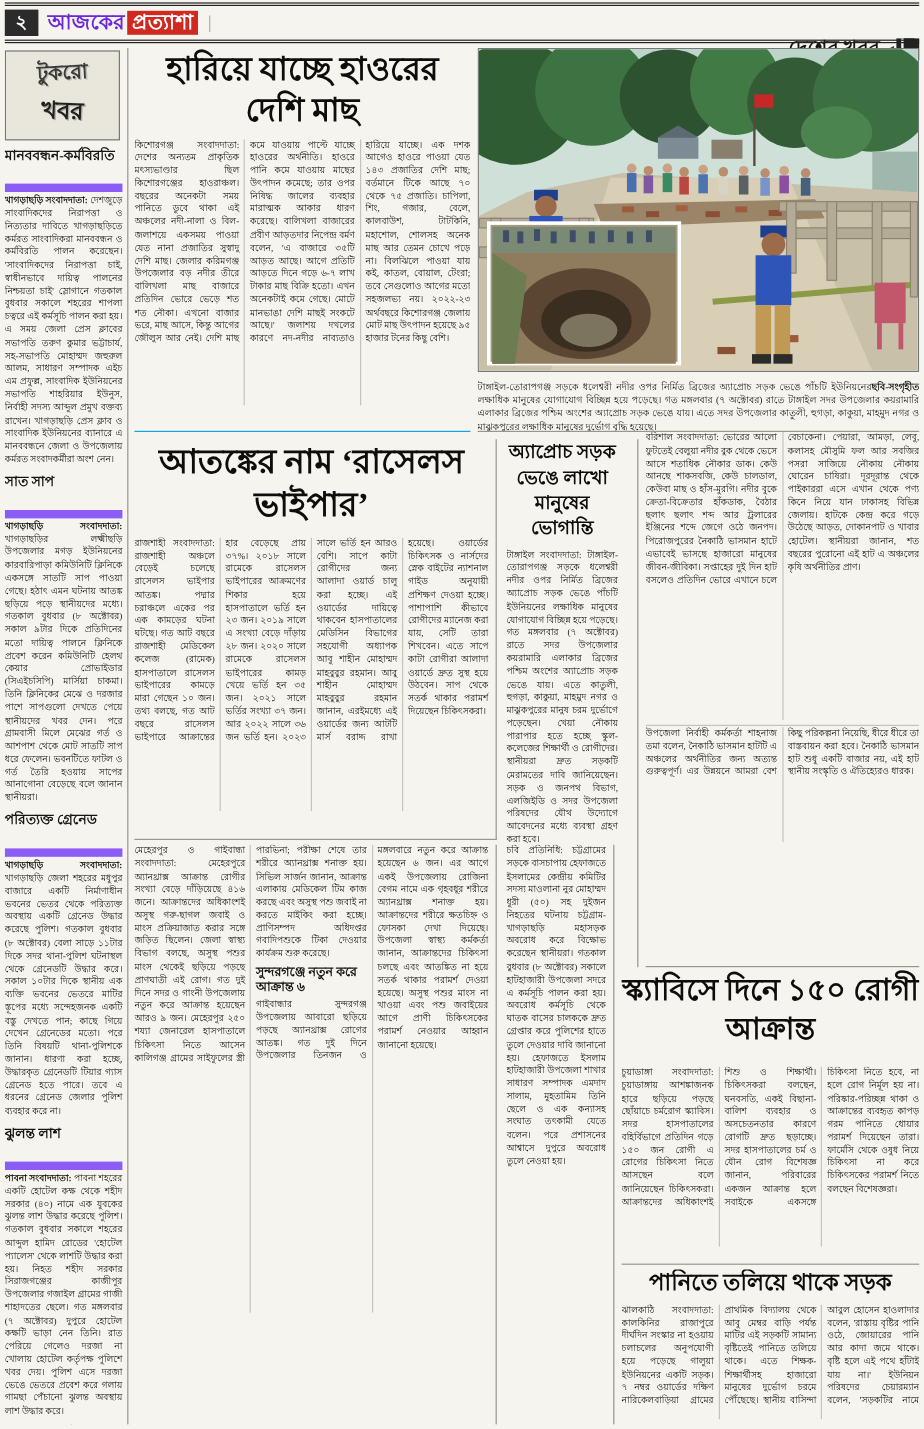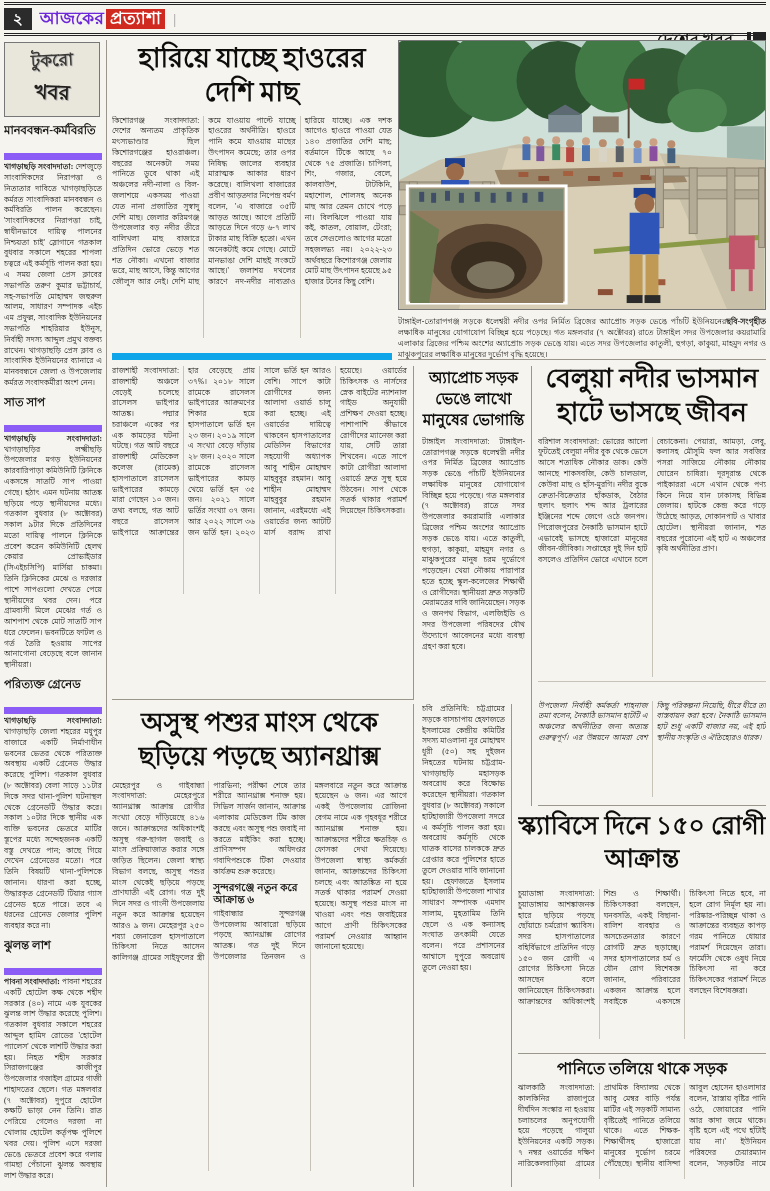--- a/index.html
+++ b/index.html
@@ -33,57 +33,57 @@
   .rail-item h3{margin:7px 0 2px;font-size:11.5px;line-height:1.15;border-bottom:7px solid #8b5cf6;padding-bottom:16px;}
   .rail-item p{margin:0;font-size:7.6px;line-height:1.42;text-align:justify;}
   .rail-item .by{font-weight:bold;}
   
   .art{position:absolute;box-sizing:border-box;overflow:hidden;}
   .art h1,.art h2{font-weight:bold;text-align:center;margin:0;color:#0e0d0c;}
   .body{font-size:7.6px;line-height:1.42;text-align:justify;column-gap:9px;column-rule:1px solid #c7c3b8;overflow:hidden;}
   .by{font-weight:normal;}
   .subhead{font-weight:bold;font-size:10.5px;text-align:left;margin:4px 0 2px;line-height:1.2;}
   
-  .fish{left:112px;top:40px;width:280px;height:320px;border-bottom:7px solid #0ea5e9;}
+  .fish{left:112px;top:40px;width:280px;height:320px;border-bottom:1px solid #0ea5e9;}
   .fish h1{font-size:27px;line-height:1.25;margin:2px 6px 6px;}
   .fish .body{column-count:3;height:222px;}
   
   .photoblk{left:398px;top:40px;width:368px;height:320px;border-bottom:1px solid #9a968c;}
   .photo{width:368px;height:270px;border:1px solid #777;box-sizing:border-box;background:#cfe0d8;}
   .caption{font-size:7.8px;line-height:1.4;text-align:justify;margin-top:3px;}
   .caption .credit{font-weight:bold;float:right;}
   
   .viper{left:112px;top:366px;width:302px;height:334px;border-right:1px solid #9a968c;
     border-bottom:1px solid #9a968c;padding-right:6px;}
   .viper h1{font-size:28px;line-height:1.3;margin:2px 0 7px;}
   .viper .body{column-count:4;height:228px;}
   
-  .approach{left:420px;top:366px;width:112px;height:440px;border-right:1px solid #9a968c;padding:0 6px 0 2px;}
+  .approach{left:420px;top:366px;width:112px;height:440px;border-right:1px solid #9a968c;padding:0 16px 0 2px;}
   .approach h2{font-size:15.5px;line-height:1.35;margin:2px 0 6px;}
   .approach .body{column-count:1;height:352px;}
   
   .beluya{left:538px;top:360px;width:228px;height:446px;border-bottom:1px solid #9a968c;}
   .beluya h1{font-size:26px;line-height:1.3;margin:2px 0 7px;}
   .beluya .body{column-count:2;height:240px;}
-  .beluya .body2{column-count:2;height:96px;border-top:1px solid #c7c3b8;padding-top:19px;margin-top:4px;font-style:italic;}
+  .beluya .body2{column-count:2;height:96px;border-top:1px solid #c7c3b8;padding-top:1px;margin-top:4px;}
   
   .anthrax{left:112px;top:704px;width:302px;height:483px;border-right:1px solid #9a968c;padding-right:6px;}
   .anthrax h1{font-size:26px;line-height:1.3;margin:2px 0 7px;}
   .anthrax .body{column-count:3;height:390px;}
   
   .bus{left:420px;top:704px;width:92px;height:483px;border-right:1px solid #9a968c;padding:0 6px 0 2px;}
   .bus h2{font-size:14px;line-height:1.35;margin:2px 0 6px;}
   .bus .body{column-count:1;height:398px;}
   
   .scabies{left:518px;top:808px;width:248px;height:246px;border-bottom:1px solid #9a968c;}
   .scabies h1{font-size:25px;line-height:1.3;margin:2px 0 14px;}
   .scabies .body{column-count:3;height:150px;}
   
   .road{left:518px;top:1058px;width:248px;height:129px;}
-  .road h1{font-size:16px;line-height:1.2;margin:1px 0 5px;}
+  .road h1{font-size:19px;line-height:1.2;margin:1px 0 5px;}
   .road .body{column-count:3;height:96px;}
 </style>
 </head>
 <body>
 
 <div id="sheet">
 
   <div class="toprule"></div>
 
   <div class="header">
@@ -263,36 +263,35 @@
         <path d="M11 171 L40 190 L30 264 L11 264 Z" fill="#6d7d52"></path>
       </g>
     </svg>
     <div class="caption">
       <span class="credit">ছবি-সংগৃহীত</span>
       <span>টাঙ্গাইল-তোরাপগঞ্জ সড়কে ধলেশ্বরী নদীর ওপর নির্মিত ব্রিজের অ্যাপ্রোচ সড়ক ভেঙে পাঁচটি ইউনিয়নের লক্ষাধিক মানুষের যোগাযোগ বিচ্ছিন্ন হয়ে পড়েছে। গত মঙ্গলবার (৭ অক্টোবর) রাতে টাঙ্গাইল সদর উপজেলার কয়রামারি এলাকার ব্রিজের পশ্চিম অংশের অ্যাপ্রোচ সড়ক ভেঙে যায়। এতে সদর উপজেলার কাতুলী, হুগড়া, কাকুয়া, মাহমুদ নগর ও মাঝুকপুরের লক্ষাধিক মানুষের দুর্ভোগ বৃদ্ধি হয়েছে।</span>
     </div>
   </div>
 
   <div class="art viper">
+    <h1>আতঙ্কের নাম ‘রাসেলস ভাইপার’</h1>
     <div class="body"><span class="by">রাজশাহী সংবাদদাতা:</span> <span>রাজশাহী অঞ্চলে বেড়েই চলেছে রাসেলস ভাইপার আতঙ্ক। পদ্মার চরাঞ্চলে একের পর এক কামড়ের ঘটনা ঘটছে। গত আট বছরে রাজশাহী মেডিকেল কলেজ (রামেক) হাসপাতালে রাসেলস ভাইপারের কামড়ে মারা গেছেন ১০ জন। তথ্য বলছে, গত আট বছরে রাসেলস ভাইপারে আক্রান্তের হার বেড়েছে প্রায় ৩৭%। ২০১৮ সালে রামেকে রাসেলস ভাইপারের আক্রমণের শিকার হয়ে হাসপাতালে ভর্তি হন ২৩ জন। ২০১৯ সালে এ সংখ্যা বেড়ে দাঁড়ায় ২৮ জন। ২০২০ সালে রামেকে রাসেলস ভাইপারের কামড় খেয়ে ভর্তি হন ৩৫ জন। ২০২১ সালে ভর্তির সংখ্যা ৩৭ জন। আর ২০২২ সালে ৩৬ জন ভর্তি হন। ২০২৩ সালে ভর্তি হন আরও বেশি। সাপে কাটা রোগীদের জন্য আলাদা ওয়ার্ড চালু করা হচ্ছে। এই ওয়ার্ডের দায়িত্বে থাকবেন হাসপাতালের মেডিসিন বিভাগের সহযোগী অধ্যাপক আবু শাহীন মোহাম্মদ মাহবুবুর রহমান। আবু শাহীন মোহাম্মদ মাহবুবুর রহমান জানান, এরইমধ্যে এই ওয়ার্ডের জন্য আটটি মার্স বরাদ্দ রাখা হয়েছে। ওয়ার্ডের চিকিৎসক ও নার্সদের স্নেক বাইটের ন্যাশনাল গাইড অনুযায়ী প্রশিক্ষণ দেওয়া হচ্ছে। পাশাপাশি কীভাবে রোগীদের ম্যানেজ করা যায়, সেটি তারা শিখবেন। এতে সাপে কাটা রোগীরা আলাদা ওয়ার্ডে দ্রুত সুস্থ হয়ে উঠবেন। সাপ থেকে সতর্ক থাকার পরামর্শ দিয়েছেন চিকিৎসকরা।</span></div>
   </div>
 
   <div class="art approach">
     <h2>অ্যাপ্রোচ সড়ক ভেঙে লাখো মানুষের ভোগান্তি</h2>
     <div class="body"><span class="by">টাঙ্গাইল সংবাদদাতা:</span> <span>টাঙ্গাইল-তোরাপগঞ্জ সড়কে ধলেশ্বরী নদীর ওপর নির্মিত ব্রিজের অ্যাপ্রোচ সড়ক ভেঙে পাঁচটি ইউনিয়নের লক্ষাধিক মানুষের যোগাযোগ বিচ্ছিন্ন হয়ে পড়েছে। গত মঙ্গলবার (৭ অক্টোবর) রাতে সদর উপজেলার কয়রামারি এলাকার ব্রিজের পশ্চিম অংশের অ্যাপ্রোচ সড়ক ভেঙে যায়। এতে কাতুলী, হুগড়া, কাকুয়া, মাহমুদ নগর ও মাঝুকপুরের মানুষ চরম দুর্ভোগে পড়েছেন। খেয়া নৌকায় পারাপার হতে হচ্ছে স্কুল-কলেজের শিক্ষার্থী ও রোগীদের। স্থানীয়রা দ্রুত সড়কটি মেরামতের দাবি জানিয়েছেন। সড়ক ও জনপথ বিভাগ, এলজিইডি ও সদর উপজেলা পরিষদের যৌথ উদ্যোগে আবেদনের মধ্যে ব্যবস্থা গ্রহণ করা হবে।</span></div>
   </div>
 
   <div class="art beluya">
-    <h1>বেলুয়া নদীর ভাসমান হাটে ভাসছে জীবন</h1>
     <div class="body"><span class="by">বরিশাল সংবাদদাতা:</span> <span>ভোরের আলো ফুটতেই বেলুয়া নদীর বুক থেকে ভেসে আসে শতাধিক নৌকার ডাক। কেউ আনছে শাকসবজি, কেউ চালডাল, কেউবা মাছ ও হাঁস-মুরগি। নদীর বুকে ক্রেতা-বিক্রেতার হাঁকডাক, বৈঠার ছলাৎ ছলাৎ শব্দ আর ট্রলারের ইঞ্জিনের শব্দে জেগে ওঠে জনপদ। পিরোজপুরের নৈকাঠি ভাসমান হাটে এভাবেই ভাসছে হাজারো মানুষের জীবন-জীবিকা। সপ্তাহের দুই দিন হাট বসলেও প্রতিদিন ভোরে এখানে চলে বেচাকেনা। পেয়ারা, আমড়া, লেবু, কলাসহ মৌসুমি ফল আর সবজির পসরা সাজিয়ে নৌকায় নৌকায় ঘোরেন চাষিরা। দূরদূরান্ত থেকে পাইকাররা এসে এখান থেকে পণ্য কিনে নিয়ে যান ঢাকাসহ বিভিন্ন জেলায়। হাটকে কেন্দ্র করে গড়ে উঠেছে আড়ত, দোকানপাট ও খাবার হোটেল। স্থানীয়রা জানান, শত বছরের পুরোনো এই হাট এ অঞ্চলের কৃষি অর্থনীতির প্রাণ।</span></div>
     <div class="body body2">উপজেলা নির্বাহী কর্মকর্তা শাহনাজ তমা বলেন, নৈকাঠি ভাসমান হাটটি এ অঞ্চলের অর্থনীতির জন্য অত্যন্ত গুরুত্বপূর্ণ। এর উন্নয়নে আমরা বেশ কিছু পরিকল্পনা নিয়েছি, ধীরে ধীরে তা বাস্তবায়ন করা হবে। নৈকাঠি ভাসমান হাট শুধু একটি বাজার নয়, এই হাট স্থানীয় সংস্কৃতি ও ঐতিহ্যেরও ধারক।</div>
   </div>
 
   <div class="art anthrax">
-    <h1>অসুস্থ পশুর মাংস থেকে ছড়িয়ে পড়ছে অ্যানথ্রাক্স</h1>
     <div class="body">
       <span class="by">মেহেরপুর ও গাইবান্ধা সংবাদদাতা:</span>
       <span>মেহেরপুরে অ্যানথ্রাক্স আক্রান্ত রোগীর সংখ্যা বেড়ে দাঁড়িয়েছে ৪১৬ জনে। আক্রান্তদের অধিকাংশই অসুস্থ গরু-ছাগল জবাই ও মাংস প্রক্রিয়াজাত করার সঙ্গে জড়িত ছিলেন। জেলা স্বাস্থ্য বিভাগ বলছে, অসুস্থ পশুর মাংস থেকেই ছড়িয়ে পড়ছে প্রাণঘাতী এই রোগ। গত দুই দিনে সদর ও গাংনী উপজেলায় নতুন করে আক্রান্ত হয়েছেন আরও ৯ জন। মেহেরপুর ২৫০ শয্যা জেনারেল হাসপাতালে চিকিৎসা নিতে আসেন কালিগঞ্জ গ্রামের সাইফুলের স্ত্রী পারভিনা; পরীক্ষা শেষে তার শরীরে অ্যানথ্রাক্স শনাক্ত হয়। সিভিল সার্জন জানান, আক্রান্ত এলাকায় মেডিকেল টিম কাজ করছে এবং অসুস্থ পশু জবাই না করতে মাইকিং করা হচ্ছে। প্রাণিসম্পদ অধিদপ্তর গবাদিপশুকে টিকা দেওয়ার কার্যক্রম শুরু করেছে।</span>
       <div class="subhead">সুন্দরগঞ্জে নতুন করে আক্রান্ত ৬</div>
       <span>গাইবান্ধার সুন্দরগঞ্জ উপজেলায় আবারো ছড়িয়ে পড়ছে অ্যানথ্রাক্স রোগের আতঙ্ক। গত দুই দিনে উপজেলার তিনজন ও মঙ্গলবারে নতুন করে আক্রান্ত হয়েছেন ৬ জন। এর আগে একই উপজেলায় রোজিনা বেগম নামে এক গৃহবধূর শরীরে অ্যানথ্রাক্স শনাক্ত হয়। আক্রান্তদের শরীরে ক্ষতচিহ্ন ও ফোসকা দেখা দিয়েছে। উপজেলা স্বাস্থ্য কর্মকর্তা জানান, আক্রান্তদের চিকিৎসা চলছে এবং আতঙ্কিত না হয়ে সতর্ক থাকার পরামর্শ দেওয়া হয়েছে। অসুস্থ পশুর মাংস না খাওয়া এবং পশু জবাইয়ের আগে প্রাণী চিকিৎসকের পরামর্শ নেওয়ার আহ্বান জানানো হয়েছে।</span>
     </div>
   </div>
 
   <div class="art bus">
     <div class="body"><span class="by">চবি প্রতিনিধি:</span> <span>চট্টগ্রামের সড়কে বাসচাপায় হেফাজতে ইসলামের কেন্দ্রীয় কমিটির সদস্য মাওলানা নুর মোহাম্মদ ধুরী (৫০) সহ দুইজন নিহতের ঘটনায় চট্টগ্রাম-খাগড়াছড়ি মহাসড়ক অবরোধ করে বিক্ষোভ করেছেন স্থানীয়রা। গতকাল বুধবার (৮ অক্টোবর) সকালে হাটহাজারী উপজেলা সদরে এ কর্মসূচি পালন করা হয়। অবরোধ কর্মসূচি থেকে ঘাতক বাসের চালককে দ্রুত গ্রেপ্তার করে পুলিশের হাতে তুলে দেওয়ার দাবি জানানো হয়। হেফাজতে ইসলাম হাটহাজারী উপজেলা শাখার সাধারণ সম্পাদক এমদাদ সালাম, মুহতামিম তিনি ছেলে ও এক কন্যাসহ সংঘাত তৎকামী যেতে বলেন। পরে প্রশাসনের আশ্বাসে দুপুরে অবরোধ তুলে নেওয়া হয়।</span></div>

